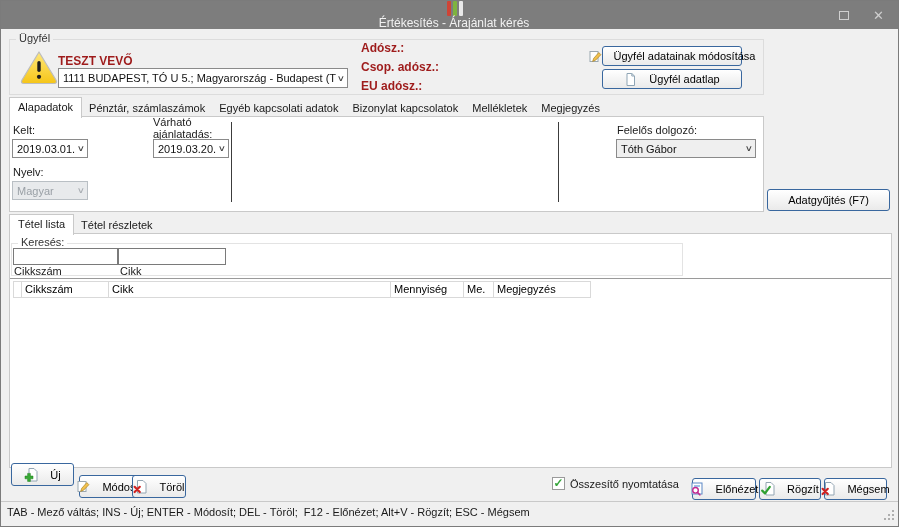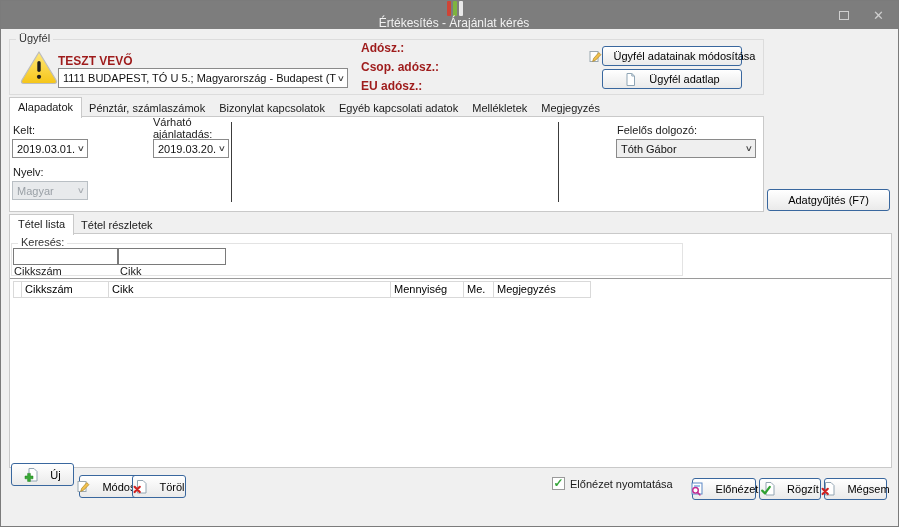--- a/index.html
+++ b/index.html
@@ -126,22 +126,22 @@
         <path d="M3 .5 h4.8 L10.5 3 v9.5 H3 z" fill="#fff" stroke="#8fa5b5"></path>
         <path d="M7.8 .5 v2.5 h2.7" fill="none" stroke="#8fa5b5"></path>
       </svg>
     </span>
     <span>Ügyfél adatlap</span>
   </div>
 
   <div class="tabstrip" style="left:8px; top:96px;">
     <div class="tab active">Alapadatok</div>
     <div class="tab">Pénztár, számlaszámok</div>
+    <div class="tab">Egyéb kapcsolati adatok</div>
     <div class="tab">Bizonylat kapcsolatok</div>
-    <div class="tab">Egyéb kapcsolati adatok</div>
     <div class="tab">Mellékletek</div>
     <div class="tab">Megjegyzés</div>
   </div>
 
   <div class="panel" style="left:8px; top:115px; width:755px; height:96px;"></div>
   <span class="lbl" style="left:12px; top:123px;">Kelt:</span>
   <div class="combo" style="left:11px; top:138px; width:76px; height:19px;">
     <span class="ctext">2019.03.01.</span>
     <span class="chev">∨</span>
   </div>
@@ -215,21 +215,21 @@
         <path d="M4.5 .5 h5.5 l3 3 v9.5 H4.5 z" fill="#fff" stroke="#93a5b2"></path>
         <path d="M1.6 6.8 L6.8 12 M6.8 6.8 L1.6 12" stroke="#cf2222" stroke-width="2.2" stroke-linecap="round"></path>
       </svg>
     </span>
     <span>Töröl</span>
   </div>
 
   <div class="checkbox" style="left:551px; top:476px;">
     <span class="mark">✓</span>
   </div>
-  <span class="lbl" style="left:569px; top:477px;">Előnézet nyomtatása</span>
+  <span class="lbl" style="left:569px; top:477px;">Összesítő nyomtatása</span>
 
   <div class="blue-btn" style="left:691px; top:477px; width:64px; height:22px;">
     <span class="icon">
       <svg width="14" height="14" viewBox="0 0 14 14">
         <rect x="2" y="1" width="10" height="11" fill="#fefefe" stroke="#5b87c5"></rect>
         <rect x="4" y="3" width="6" height="2" fill="#9fc0e8"></rect>
         <circle cx="5.5" cy="8.3" r="2.8" fill="rgba(255,255,255,.5)" stroke="#c3278f" stroke-width="1.4"></circle>
         <path d="M7.6 10.5 L9.8 12.8" stroke="#c3278f" stroke-width="1.6" stroke-linecap="round"></path>
       </svg>
     </span>
@@ -247,14 +247,25 @@
   <div class="blue-btn" style="left:823px; top:477px; width:63px; height:22px;">
     <span class="icon">
       <svg width="14" height="14" viewBox="0 0 14 14">
         <path d="M4.5 .5 h5.5 l3 3 v9.5 H4.5 z" fill="#fff" stroke="#93a5b2"></path>
         <path d="M1.6 6.8 L6.8 12 M6.8 6.8 L1.6 12" stroke="#cf2222" stroke-width="2.2" stroke-linecap="round"></path>
       </svg>
     </span>
     <span>Mégsem</span>
   </div>
 
+  <div class="statusbar">
+    <span class="status-text">TAB - Mező váltás; INS - Új; ENTER - Módosít; DEL - Töröl;  F12 - Előnézet; Alt+V - Rögzít; ESC - Mégsem</span>
+    <span class="grip">
+        <i></i>
+        <i></i>
+        <i></i>
+        <i></i>
+        <i></i>
+        <i></i>
+      </span>
+  </div>
 
 </div>
 
 </body></html>

